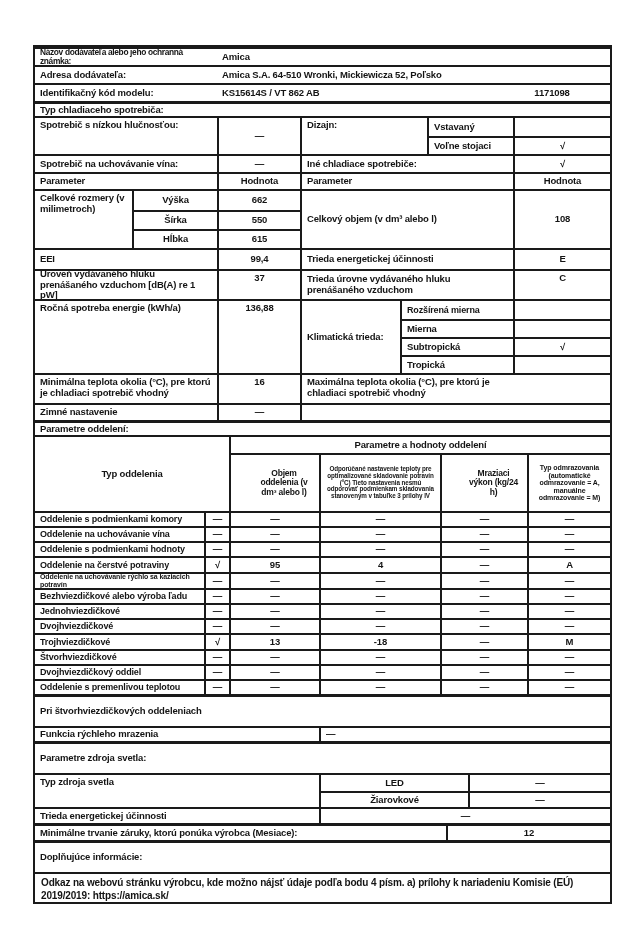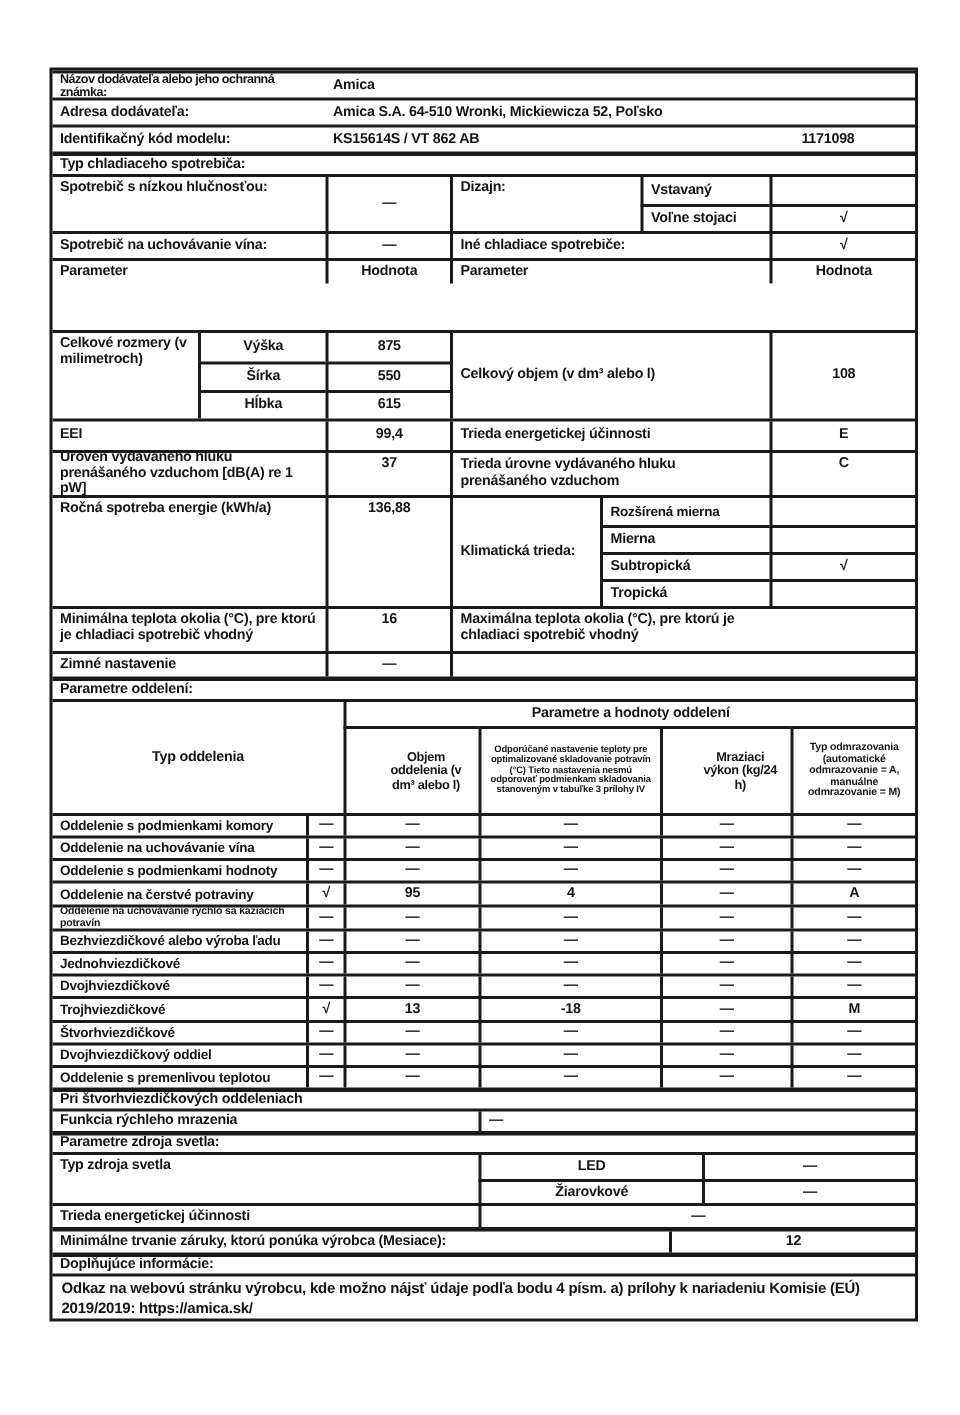--- a/index.html
+++ b/index.html
@@ -9,21 +9,21 @@
     font-family:"Liberation Sans", sans-serif; font-weight:bold; color:#141414;
     -webkit-font-smoothing:antialiased;
   }
   .sheet {
     position:absolute; left:33px; top:45px; width:579px;
     border:2px solid #1a1a1a; background:#fff;
   }
   .row { display:grid; border-top:2px solid #1a1a1a; }
   .row.first { border-top:none; }
   .row.thick { border-top:3px solid #1a1a1a; }
-  .h14{height:14px}.h15{height:15px}.h16{height:16px}.h17{height:17px}
+  .h14{height:32px}.h15{height:15px}.h16{height:16px}.h17{height:17px}
   .h18{height:18px}.h21{height:21px}.h30{height:30px}
   .cell {
     display:flex; align-items:center; padding:1px 5px; overflow:hidden;
     font-size:9.5px; line-height:1.12; letter-spacing:-0.15px;
   }
   .bl { border-left:2px solid #1a1a1a; }
   .bt { border-top:2px solid #1a1a1a; }
   .c  { justify-content:center; text-align:center; }
   .t  { align-items:flex-start; padding-top:2px; }
   .sec { font-size:9.5px; }
@@ -31,21 +31,21 @@
   .title-row { display:flex; justify-content:space-between; align-items:flex-start; padding:3px 6px 0 6px; height:55px; flex-direction:row; }
   .title-left { display:flex; flex-direction:column; }
   .doc-title { font-size:27px; line-height:1.0; letter-spacing:-0.8px; }
   .doc-subtitle { font-size:10.3px; letter-spacing:-0.2px; margin-top:2px; }
   .lang { font-size:24px; line-height:1.0; letter-spacing:-0.5px; padding-top:2px; }
   
   .g-head   { grid-template-columns:182px 277px 116px; }
   .g-type   { grid-template-columns:182px 83px 127px 86px 97px; grid-template-rows:18px 18px; }
   .g-ine    { grid-template-columns:182px 83px 213px 97px; }
   .g-param  { grid-template-columns:182px 83px 213px 97px; }
-  .g-dims   { grid-template-columns:97px 85px 83px 213px 97px; grid-template-rows:19px 19px 19px;margin-top:31px; }
+  .g-dims   { grid-template-columns:97px 85px 83px 213px 97px; grid-template-rows:19px 19px 19px; }
   .g-clim   { grid-template-columns:182px 83px 100px 113px 97px; grid-template-rows:18px 18px 18px 18px; }
   .g-zimne  { grid-template-columns:182px 83px 290px; }
   .g-comph  { grid-template-columns:169px 25px 90px 121px 87px 83px; grid-template-rows:16px 58px; }
   .g-comp   { grid-template-columns:169px 25px 90px 121px 87px 83px; }
   .g-funk   { grid-template-columns:284px 291px;text-align:center; }
   .g-light  { grid-template-columns:284px 149px 142px; grid-template-rows:16px 16px; }
   .g-wide2  { grid-template-columns:284px 291px; }
   .g-zaruka { grid-template-columns:411px 164px; }
   .fs9  { font-size:9px; }
   .fs85 { font-size:8.5px; letter-spacing:-0.2px;padding-left:23px; }
@@ -98,21 +98,21 @@
   <div class="row g-param h17">
     <div class="cell">Parameter</div>
     <div class="cell bl c">Hodnota</div>
     <div class="cell bl">Parameter</div>
     <div class="cell bl c">Hodnota</div>
   </div>
 
   <div class="row g-dims">
     <div class="cell t" style="grid-row:1/4">Celkové rozmery (v milimetroch)</div>
     <div class="cell bl c" style="grid-row:1">Výška</div>
-    <div class="cell bl c" style="grid-row:1">875</div>
+    <div class="cell bl c" style="grid-row:1">662</div>
     <div class="cell bl bt c" style="grid-row:2;grid-column:2">Šírka</div>
     <div class="cell bl bt c" style="grid-row:2;grid-column:3">550</div>
     <div class="cell bl bt c" style="grid-row:3;grid-column:2">Hĺbka</div>
     <div class="cell bl bt c" style="grid-row:3;grid-column:3">615</div>
     <div class="cell bl" style="grid-row:1/4;grid-column:4">Celkový objem (v dm³ alebo l)</div>
     <div class="cell bl c" style="grid-row:1/4;grid-column:5">108</div>
   </div>
 
   <div class="row g-param h21">
     <div class="cell">EEI</div>

